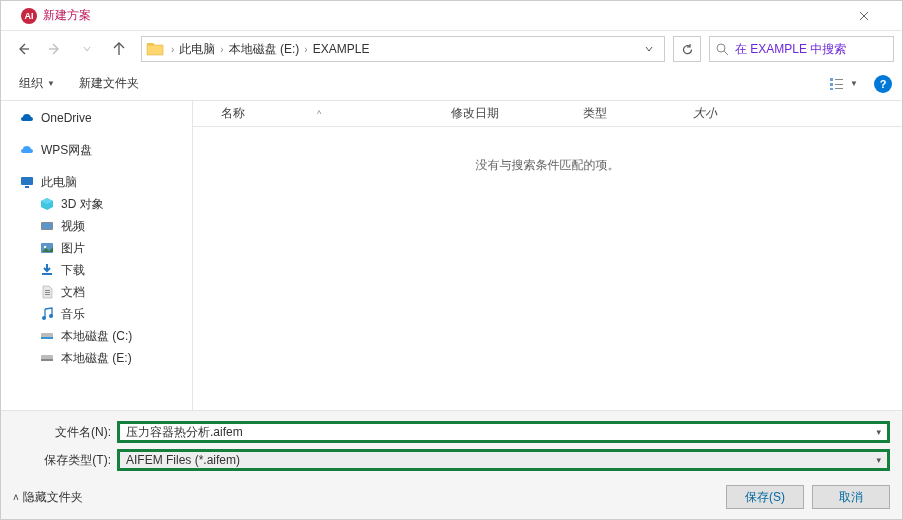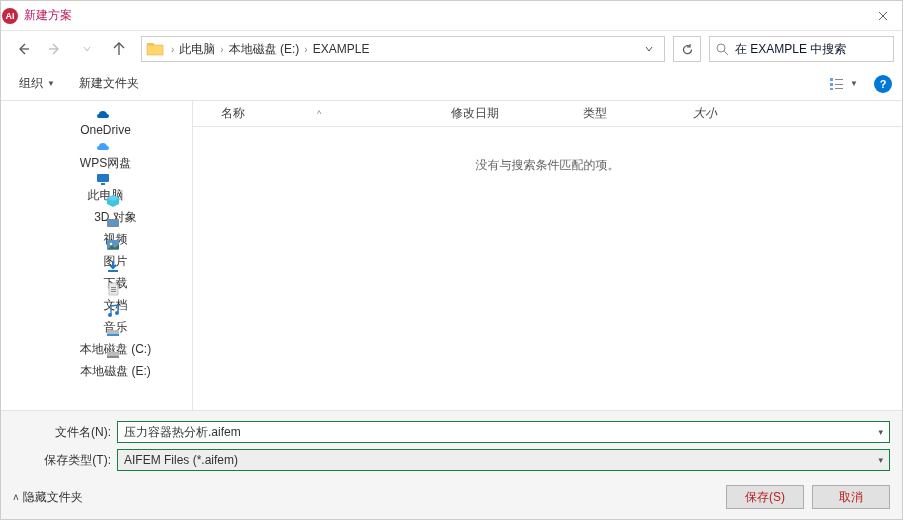--- a/index.html
+++ b/index.html
@@ -1,72 +1,72 @@
 <!DOCTYPE html>
 <html><head>
 <meta charset="utf-8">
 <style>
 * { margin: 0; padding: 0; box-sizing: border-box; font-family: "Microsoft YaHei", "Segoe UI", sans-serif; }
 body { background: #fff; width: 903px; height: 520px; border: 1px solid #ccc; display: flex; flex-direction: column; font-size: 12px; color: #333; }
 
-.titlebar { height: 30px; display: flex; align-items: center; padding: 0 1px; border-bottom: 1px solid #e5e5e5; }
+.titlebar { height: 30px; display: flex; align-items: center; padding: 0 20px; border-bottom: 1px solid #e5e5e5; }
 .titlebar .app-icon { width: 16px; height: 16px; background: #c62640; border-radius: 50%; display: flex; align-items: center; justify-content: center; color: #fff; font-size: 9px; font-weight: bold; margin-right: 6px; }
 .titlebar .title { flex: 1; color: #be185d; }
 .titlebar .close { width: 36px; height: 30px; display: flex; align-items: center; justify-content: center; color: #666; cursor: pointer; }
 
 .navbar { height: 36px; display: flex; align-items: center; padding: 0 8px; gap: 4px; }
 .navbar .nav-btn { width: 28px; height: 28px; display: flex; align-items: center; justify-content: center; color: #555; cursor: pointer; }
 .navbar .nav-btn.disabled { color: #bbb; cursor: default; }
 .navbar .path-box { flex: 1; height: 26px; border: 1px solid #ccc; display: flex; align-items: center; padding: 0 4px; background: #fff; margin: 0 4px; }
 .navbar .folder-icon { width: 18px; height: 18px; margin-right: 4px; }
 .navbar .crumb { padding: 0 2px; color: #333; cursor: pointer; }
 .navbar .sep { color: #888; padding: 0 3px; font-size: 10px; }
 .navbar .path-drop { margin-left: auto; color: #555; padding: 0 6px; cursor: pointer; }
 .navbar .refresh { width: 28px; height: 26px; border: 1px solid #ccc; display: flex; align-items: center; justify-content: center; color: #555; cursor: pointer; margin-right: 4px; }
 .navbar .search-box { width: 185px; height: 26px; border: 1px solid #ccc; display: flex; align-items: center; padding: 0 6px; }
 .navbar .search-box .si { color: #888; margin-right: 6px; }
-.navbar .search-box span.ph { color: #0f172a; }
+.navbar .search-box span.ph { color: #6d28d9; }
 
 .toolbar { height: 34px; display: flex; align-items: center; padding: 0 10px; border-bottom: 1px solid #e5e5e5; }
 .toolbar .tb-item { padding: 4px 8px; color: #0066cc; cursor: pointer; display: flex; align-items: center; }
 .toolbar .tb-item .dd { margin-left: 4px; font-size: 8px; color: #555; }
 .toolbar .spacer { flex: 1; }
 .toolbar .view-btn { display: flex; align-items: center; padding: 4px 6px; color: #555; cursor: pointer; }
 .toolbar .help { width: 18px; height: 18px; background: #0078d7; color: #fff; border-radius: 50%; display: flex; align-items: center; justify-content: center; font-weight: bold; margin-left: 10px; cursor: pointer; font-size: 11px; }
 
 .main { flex: 1; display: flex; overflow: hidden; }
 .sidebar { width: 192px; border-right: 1px solid #e5e5e5; overflow-y: auto; padding: 6px 0; }
-.tree-item { display: flex; align-items: center; height: 22px; padding-left: 18px; cursor: pointer; color: #333; flex-direction: column; }
+.tree-item { display: flex; align-items: center; height: 22px; padding-left: 18px; cursor: pointer; color: #333; }
 .tree-item.sub { padding-left: 38px; }
 .tree-item .chev { width: 12px; font-size: 9px; color: #666; margin-left: -14px; margin-right: 2px; }
 .tree-item .ic { width: 16px; height: 16px; margin-right: 6px; display: flex; align-items: center; justify-content: center; }
 .tree-sep { height: 10px; }
 
 .content { flex: 1; display: flex; flex-direction: column; }
 .col-headers { height: 26px; display: flex; align-items: center; border-bottom: 1px solid #e5e5e5; color: #444; padding-left: 20px; }
 .col-headers .col { padding: 0 8px; cursor: pointer; gap: 12px; }
 .col-headers .c-name { width: 230px; display: flex; align-items: center; }
 .col-headers .c-name .sort { margin-left: 60px; color: #888; font-size: 9px; }
 .col-headers .c-date { width: 132px; }
 .col-headers .c-type { width: 110px; }
 .col-headers .c-size { width: 70px; font-style: italic; }
 .content .empty { flex: 1; text-align: center; padding-top: 30px; color: #666; }
 
 .footer { border-top: 1px solid #e5e5e5; padding: 10px 12px 10px 12px; background: #f5f5f5; }
 .form-row { display: flex; align-items: center; margin-bottom: 6px; }
 .form-row .lbl { width: 104px; text-align: right; padding-right: 6px; color: #333; }
-.form-row .fld { flex: 1; height: 22px; border: 1px solid #15803d; background: #fff; padding: 0 6px; display: flex; align-items: center; }
+.form-row .fld { flex: 1; height: 22px; border: 3px solid #15803d; background: #fff; padding: 0 6px; display: flex; align-items: center; }
 .form-row .fld.combo { background: #eee; }
 .form-row .fld .dd { margin-left: auto; color: #555; font-size: 9px; }
 
 .btn-row { display: flex; align-items: center; margin-top: 14px; }
 .btn-row .hide-link { display: flex; align-items: center; color: #333; cursor: pointer; }
 .btn-row .hide-link .chev { margin-right: 4px; font-size: 10px; }
 .btn-row .spacer { flex: 1; }
-.btn-row button { width: 78px; height: 24px; border: 1px solid #adadad; background: #e1e1e1; cursor: pointer; margin-left: 8px; font-size: 12px; color: #b91c1c; }
+.btn-row button { width: 78px; height: 24px; border: 1px solid #adadad; background: #e1e1e1; cursor: pointer; margin-left: 8px; font-size: 12px; color: #0369a1; }
 
 svg { display: block; }
 </style>
 </head>
 <body>
 
 <div class="titlebar">
   <div class="app-icon">AI</div>
   <div class="title">新建方案</div>
   <div class="close">

